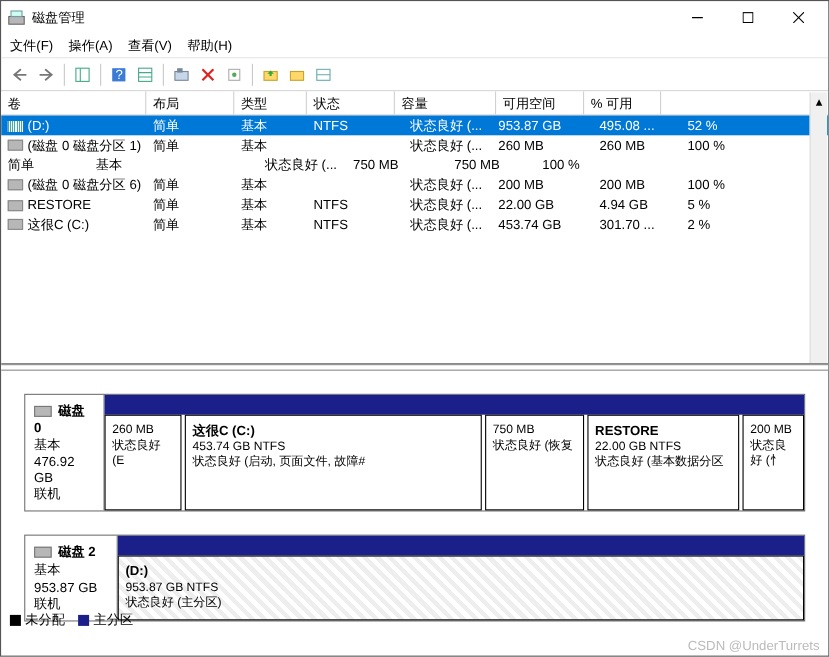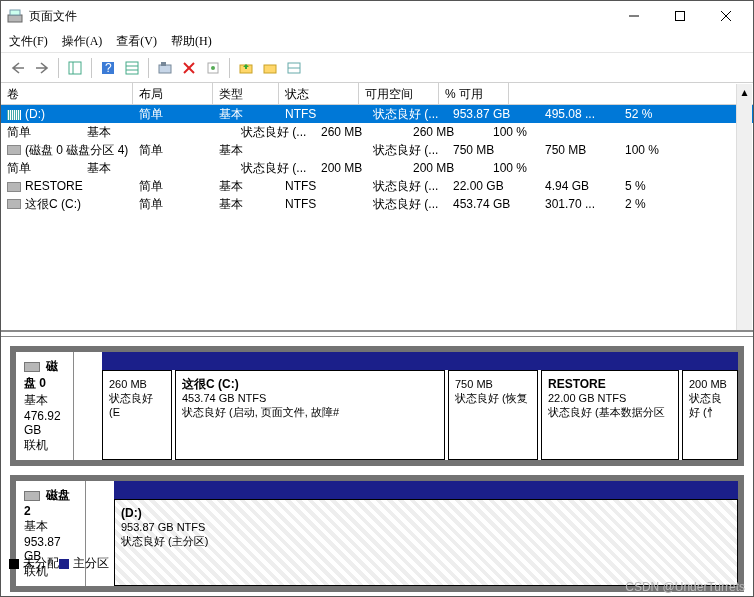--- a/index.html
+++ b/index.html
@@ -6,72 +6,72 @@
 body{background:#fff;width:754px;height:597px;border:1px solid #555;position:relative;overflow:hidden;}
 
 .titlebar{height:30px;display:flex;align-items:center;padding:0 4px;}
 .titlebar .appicon{width:16px;height:16px;margin:0 6px 0 2px;display:inline-block;}
 .titlebar .title{flex:1;}
 .winbtns{display:flex;}
 .winbtn{width:46px;height:30px;display:flex;align-items:center;justify-content:center;}
 .winbtn svg{stroke:#000;stroke-width:1;fill:none;}
 
 .menubar{height:22px;display:flex;align-items:center;padding:0 8px;gap:14px;border-bottom:1px solid #e5e5e5;}
-.menubar span{cursor:default;font-family:Liberation Serif, serif;}
+.menubar span{cursor:default;}
 
 .toolbar{height:30px;display:flex;align-items:center;padding:2px 6px;gap:2px;border-bottom:1px solid #d0d0d0;}
 .tbtn{width:22px;height:22px;display:flex;align-items:center;justify-content:center;border:1px solid transparent;}
 .tsep{width:1px;height:20px;background:#c8c8c8;margin:0 3px;}
 
 .tablewrap{height:248px;overflow:hidden;border-bottom:1px solid #8a8a8a;}
 .thead{display:flex;background:#fff;border-bottom:1px solid #d0d0d0;height:22px;}
 .th{border-right:1px solid #d0d0d0;padding:3px 6px;white-space:nowrap;overflow:hidden;}
 .trow{display:flex;height:18px;align-items:center;}
 .td{padding:1px 6px;white-space:nowrap;overflow:hidden;}
 .trow.sel{background:#0078d7;color:#fff;}
 .c-vol{width:132px}.c-layout{width:80px}.c-type{width:66px}.c-fs{width:88px}.c-stat{width:80px}.c-cap{width:92px}.c-free{width:80px}.c-pct{width:70px}
 .volicon{display:inline-block;width:14px;height:10px;margin-right:4px;vertical-align:middle;}
 .volicon.stripe{background:repeating-linear-gradient(90deg,#4aa 0 1px,#fff 1px 2px);}
 .volicon.gray{background:#b7b7b7;border:1px solid #888;}
 
 .splitter{height:6px;background:#fff;border-top:1px solid #8a8a8a;border-bottom:1px solid #8a8a8a;cursor:ns-resize;}
 
 .diskpanel{padding:0;}
-.diskrow{display:flex;border:6px solid #737373;margin:9px;gap:28px;}
+.diskrow{display:flex;border:1px solid #737373;margin:21px;}
 .diskhdr{width:118px;padding:6px 8px;border-right:1px solid #8a8a8a;}
 .diskhdr .dicon{display:inline-block;width:16px;height:10px;background:#b7b7b7;border:1px solid #777;margin-right:6px;vertical-align:middle;}
 .diskhdr b{font-weight:bold;}
 .diskbody{flex:1;display:flex;flex-direction:column;}
 .stripebar{height:18px;background:#1b1f8a;}
 .diskparts{flex:1;display:flex;gap:3px;padding:0;}
 .part{border:1px solid #000;padding:6px 6px;min-width:0;overflow:hidden;font-size:11px;line-height:14px;}
 .part b{font-weight:bold;}
 .part.hatched{background:repeating-linear-gradient(45deg,#fff 0 4px,#eee 4px 8px);}
 
-.legend{position:absolute;bottom:20px;left:6px;display:flex;align-items:center;padding:4px 2px;}
+.legend{position:absolute;bottom:20px;left:6px;display:flex;gap:12px;align-items:center;padding:4px 2px;}
 .legend .sw{width:10px;height:10px;display:inline-block;vertical-align:middle;margin-right:4px;}
 .legend .sw.black{background:#000;}
 .legend .sw.blue{background:#1b1f8a;}
 
 .watermark{position:absolute;right:8px;bottom:2px;color:#bbb;font-size:12px;margin-left:26px;}
 
 .scrolltrack{position:absolute;right:1px;top:83px;width:16px;height:246px;background:#f0f0f0;border-left:1px solid #ddd;}
 .scrolltrack .up,.scrolltrack .down{height:16px;display:flex;align-items:center;justify-content:center;}
 </style>
 </head>
 <body>
 
 <div class="titlebar">
   <span class="appicon">
     <svg width="16" height="16">
         <rect x="1" y="7" width="14" height="7" fill="#b7b7b7" stroke="#666"></rect>
         <rect x="3" y="2" width="10" height="5" fill="#cfe" stroke="#79a"></rect>
       </svg>
   </span>
-  <span class="title">页面文件</span>
+  <span class="title">磁盘管理</span>
   <div class="winbtns">
     <div class="winbtn">
         <svg width="10" height="10">
           <line x1="0" y1="5" x2="10" y2="5"></line>
         </svg>
       </div>
     <div class="winbtn">
         <svg width="10" height="10">
           <rect x="0.5" y="0.5" width="9" height="9"></rect>
         </svg>
@@ -162,54 +162,56 @@
       </svg>
     </div>
 </div>
 
 <div class="tablewrap">
   <div class="thead">
     <div class="th c-vol">卷</div>
     <div class="th c-layout">布局</div>
     <div class="th c-type">类型</div>
     <div class="th c-stat">状态</div>
+    <div class="th c-cap">容量</div>
     <div class="th c-free">可用空间</div>
     <div class="th c-pct">% 可用</div>
   </div>
   <div id="tbody">
       <div class="trow sel">
         <div class="td c-vol"><span class="volicon stripe"></span>(D:)</div>
         <div class="td c-layout">简单</div>
         <div class="td c-type">基本</div>
         <div class="td c-fs">NTFS</div>
         <div class="td c-stat">状态良好 (...</div>
         <div class="td c-cap">953.87 GB</div>
         <div class="td c-free">495.08 ...</div>
         <div class="td c-pct">52 %</div>
       </div>
       <div class="trow">
+        <div class="td c-vol"><span class="volicon gray"></span>(磁盘 0 磁盘分区 1)</div>
         <div class="td c-layout">简单</div>
         <div class="td c-type">基本</div>
         <div class="td c-fs"></div>
         <div class="td c-stat">状态良好 (...</div>
         <div class="td c-cap">260 MB</div>
         <div class="td c-free">260 MB</div>
         <div class="td c-pct">100 %</div>
       </div>
       <div class="trow">
-        <div class="td c-vol"><span class="volicon gray"></span>(磁盘 0 磁盘分区 4)</div>
         <div class="td c-layout">简单</div>
         <div class="td c-type">基本</div>
         <div class="td c-fs"></div>
         <div class="td c-stat">状态良好 (...</div>
         <div class="td c-cap">750 MB</div>
         <div class="td c-free">750 MB</div>
         <div class="td c-pct">100 %</div>
       </div>
       <div class="trow">
+        <div class="td c-vol"><span class="volicon gray"></span>(磁盘 0 磁盘分区 6)</div>
         <div class="td c-layout">简单</div>
         <div class="td c-type">基本</div>
         <div class="td c-fs"></div>
         <div class="td c-stat">状态良好 (...</div>
         <div class="td c-cap">200 MB</div>
         <div class="td c-free">200 MB</div>
         <div class="td c-pct">100 %</div>
       </div>
       <div class="trow">
         <div class="td c-vol"><span class="volicon gray"></span>RESTORE</div>

